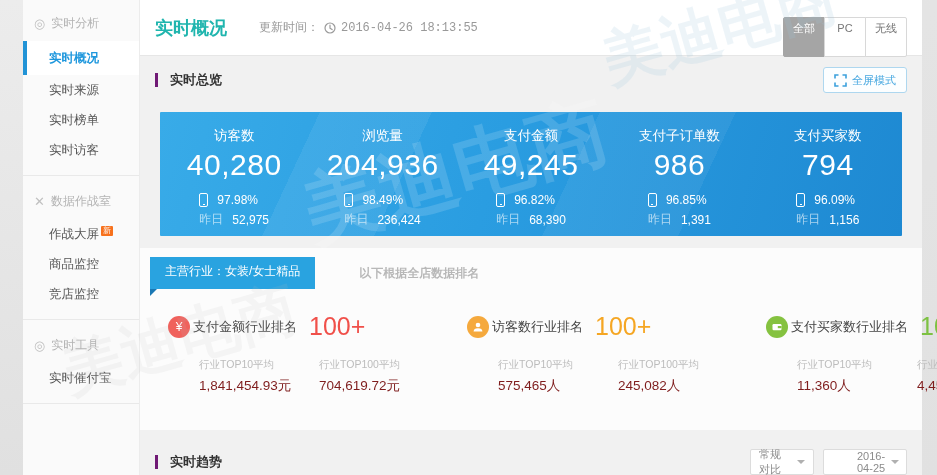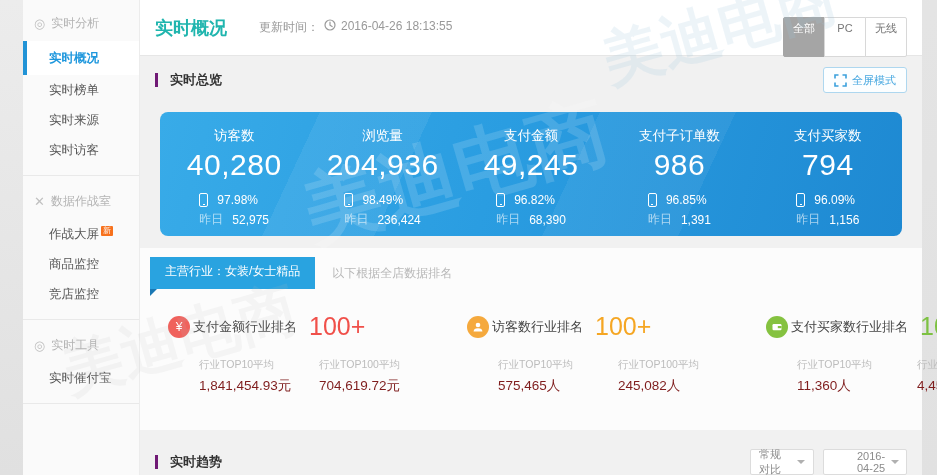--- a/index.html
+++ b/index.html
@@ -33,37 +33,37 @@
   .badge-new { display:inline-block; font-size:8px; line-height:10px; color:#fff;
     background:#f7711c; padding:0 2px; border-radius:1px; vertical-align:super; margin-left:2px; }
 
   
   .main { position:absolute; left:140px; top:0; width:782px; height:475px;
     background:#f1f1f1; z-index:1; }
   .main-header { height:56px; background:#fff; border-bottom:1px solid #e6e6e6;
     display:flex; align-items:center; padding:0 15px; position:relative; }
   .page-title { color:#1fb5ae; font-size:18px; font-weight:bold; }
   .update-time { color:#999; font-size:12px; margin-left:32px; display:flex;
-    gap:5px; }
+    align-items:center; gap:5px;font-family:Liberation Mono, monospace; }
   .tab-group { position:absolute; right:15px; top:17px; display:flex; }
   .tab { min-width:42px; height:40px; line-height:21px; text-align:center; font-size:11px;
     color:#777; background:#fff; border:1px solid #d8d8d8; padding:0 9px; margin-left:-1px; cursor:pointer; }
   .tab:first-child { border-radius:2px 0 0 2px; margin-left:0; }
   .tab:last-child { border-radius:0 2px 2px 0; }
   .tab.active { background:#a5a5a5; border-color:#a5a5a5; color:#fff; }
 
   .section-bar { display:flex; align-items:center; height:48px; padding:0 15px; position:relative; }
   .section-title { font-size:13px; font-weight:bold; color:#333;
     border-left:3px solid #701a75; padding-left:12px; line-height:14px; }
   .fullscreen-btn { position:absolute; right:15px; top:11px; display:flex; align-items:center;
     gap:5px; border:1px solid #aed7ef; color:#46a7e0; background:#fcfeff; font-size:11px;
     height:26px; padding:0 10px; border-radius:3px; cursor:pointer; }
 
   
-  .banner { margin:8px 20px 0 20px; height:124px; border-radius:8px; position:relative;
+  .banner { margin:8px 20px 0 20px; height:124px; border-radius:1px; position:relative;
     overflow:hidden; color:#fff; display:flex;
     background:linear-gradient(105deg,#38abe8 0%, #2a9de1 45%, #1e89d2 100%); }
   .banner::before { content:""; position:absolute; inset:0;
     background:
       linear-gradient(115deg, transparent 20%, rgba(255,255,255,.07) 20%, rgba(255,255,255,.07) 34%, transparent 34%),
       linear-gradient(115deg, transparent 55%, rgba(255,255,255,.06) 55%, rgba(255,255,255,.06) 72%, transparent 72%); }
   .stat { flex:1; display:flex; flex-direction:column; align-items:center; padding-top:15px; position:relative; }
   .stat-label { font-size:13.5px; }
   .stat-value { font-size:30px; margin-top:3px; letter-spacing:.5px; }
   .stat-sub { margin-top:7px; font-size:12px; }
@@ -72,21 +72,21 @@
   .phone-icon::after { content:""; position:absolute; bottom:1px; left:2.5px; width:2px; height:1px; background:#fff; }
   .yest-label { color:rgba(255,255,255,.62); }
 
   
   .panel { background:#fcfcfc; margin-top:12px; height:182px; position:relative; padding-top:10px; }
   .industry-row { display:flex; align-items:center; padding-left:10px; height:30px; }
   .industry-tag { position:relative; background:#29a3e0; color:#fff; font-size:12px;
     height:32px; line-height:28px; padding:0 15px; }
   .industry-tag::after { content:""; position:absolute; left:0; bottom:-7px; width:0; height:0;
     border-top:7px solid #1a78b4; border-right:7px solid transparent; }
-  .industry-note { color:#b8b8b8; font-size:12px; margin-left:17px; }
+  .industry-note { color:#b8b8b8; font-size:12px; margin-left:44px;font-weight:bold; }
   .rankings { display:flex; margin-top:24px; }
   .rank-block { flex:1; padding-left:28px; }
   .rank-head { display:flex; align-items:center; }
   .rank-icon { width:22px; height:22px; border-radius:50%; color:#fff; display:flex;
     align-items:center; justify-content:center; font-size:12px; flex:none; }
   .rank-icon svg { display:block; }
   .rank-label { font-size:13px; color:#444; margin-left:3px; }
   .rank-value { font-size:25px; margin-left:12px; }
   .c-red { color:#f0504a; } .bg-red { background:#f0615c; }
   .c-orange { color:#f5a623; } .bg-orange { background:#f5a93d; }
@@ -111,22 +111,22 @@
 <body>
 
 <div class="gutter-left"></div>
 
 <nav class="sidebar">
   <div class="side-header">
     <span class="hdr-icon">◎</span>
     <span>实时分析</span>
   </div>
   <div class="side-item active">实时概况</div>
+  <div class="side-item">实时来源</div>
   <div class="side-item">实时榜单</div>
-  <div class="side-item">实时来源</div>
   <div class="side-item">实时访客</div>
 
   <div class="side-divider"></div>
 
   <div class="side-header">
     <span class="hdr-icon">✕</span>
     <span>数据作战室</span>
   </div>
   <div class="side-item">
     <span>作战大屏</span><span class="badge-new">新</span>

